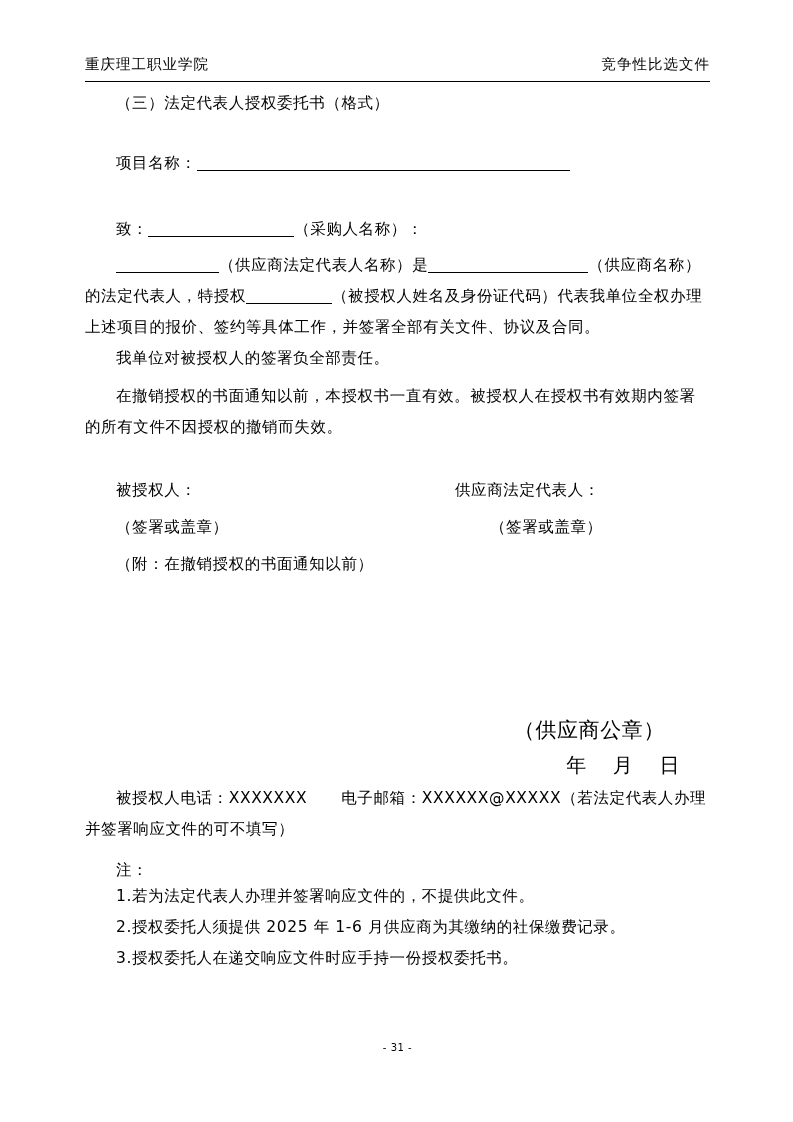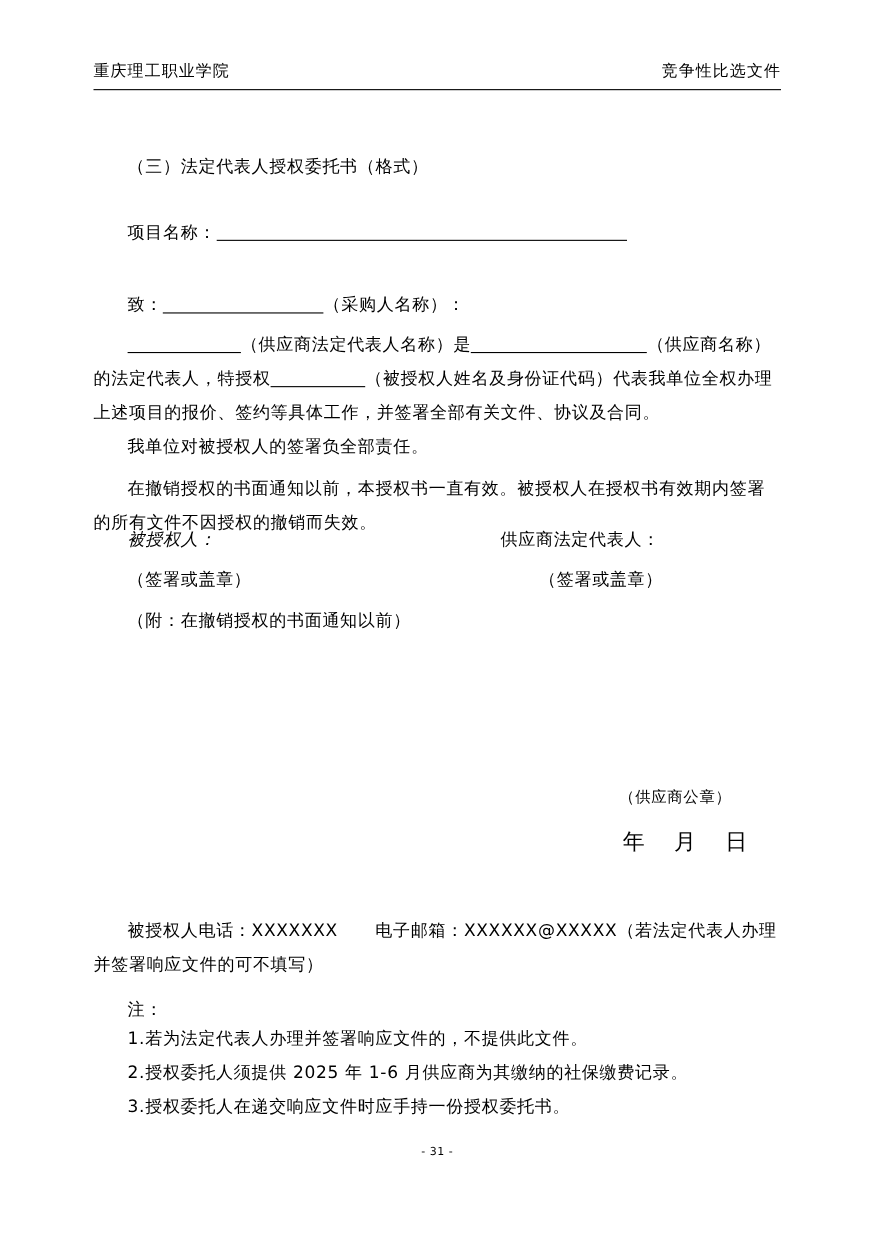--- a/index.html
+++ b/index.html
@@ -48,21 +48,20 @@
     border-top: 1px solid #000;
     height: 0;
   }
   .body-text {
     position: absolute;
     left: 0;
     width: 625px;
     font-size: 15.5px;
     line-height: 31px;
     letter-spacing: 0.6px;
-    margin-top: 48px;
   }
   .indent {
     text-indent: 31px;
   }
   .blank-line {
     display: inline-block;
     border-bottom: 1px solid #000;
     vertical-align: -3px;
   }
   .title {
@@ -88,21 +87,20 @@
     top: 480px;
     left: 0;
     width: 625px;
     font-size: 15.5px;
     letter-spacing: 0.6px;
   }
   .sig-left {
     position: absolute;
     left: 31px;
     top: 0;
-    font-style: italic;
   }
   .sig-right {
     position: absolute;
     left: 370px;
     top: 0;
   }
   .sig-left2 {
     position: absolute;
     left: 31px;
     top: 37px;
@@ -116,21 +114,21 @@
     position: absolute;
     left: 31px;
     top: 74px;
   }
   .seal {
     position: absolute;
     top: 716px;
     left: 0;
     width: 625px;
     text-align: right;
-    font-size: 14px;
+    font-size: 21px;
     letter-spacing: 0.6px;
     padding-right: 45px;
     box-sizing: border-box;
   }
   .date-line {
     position: absolute;
     top: 752px;
     left: 0;
     width: 625px;
     text-align: right;

